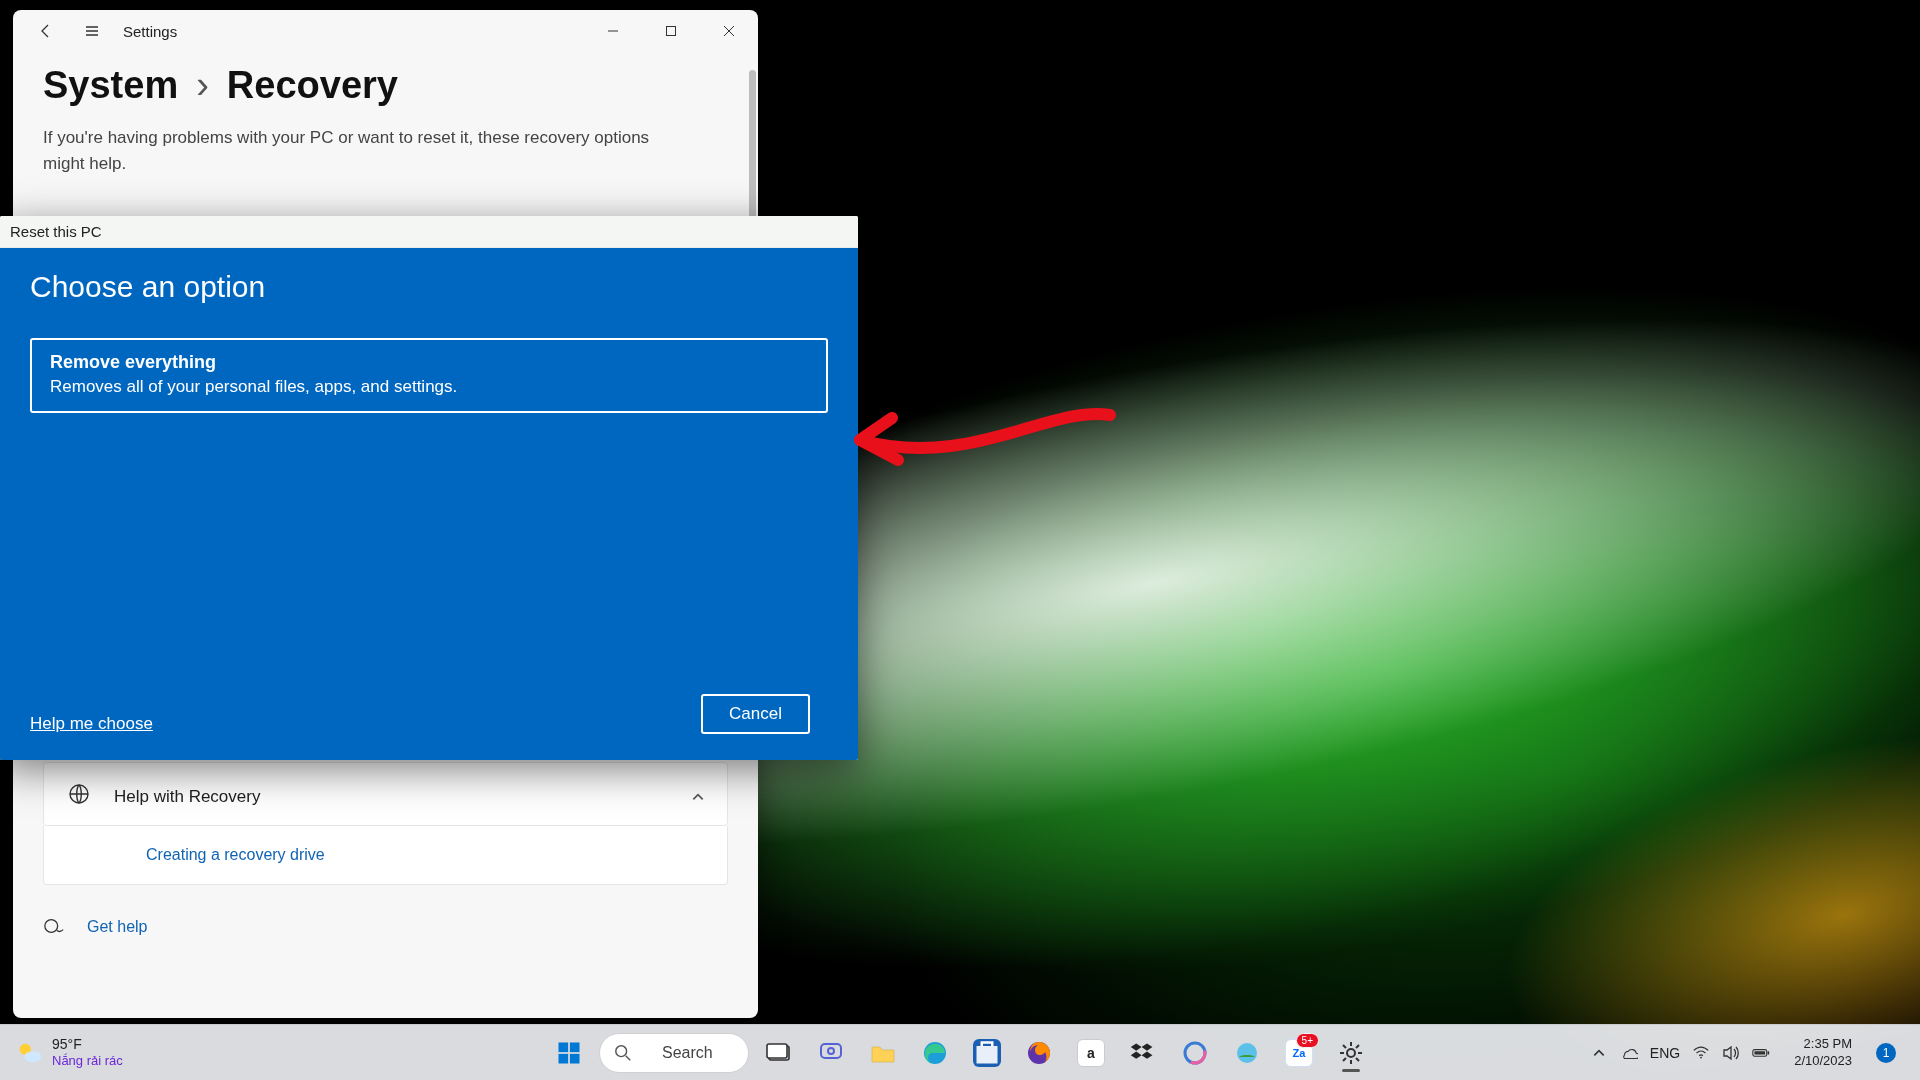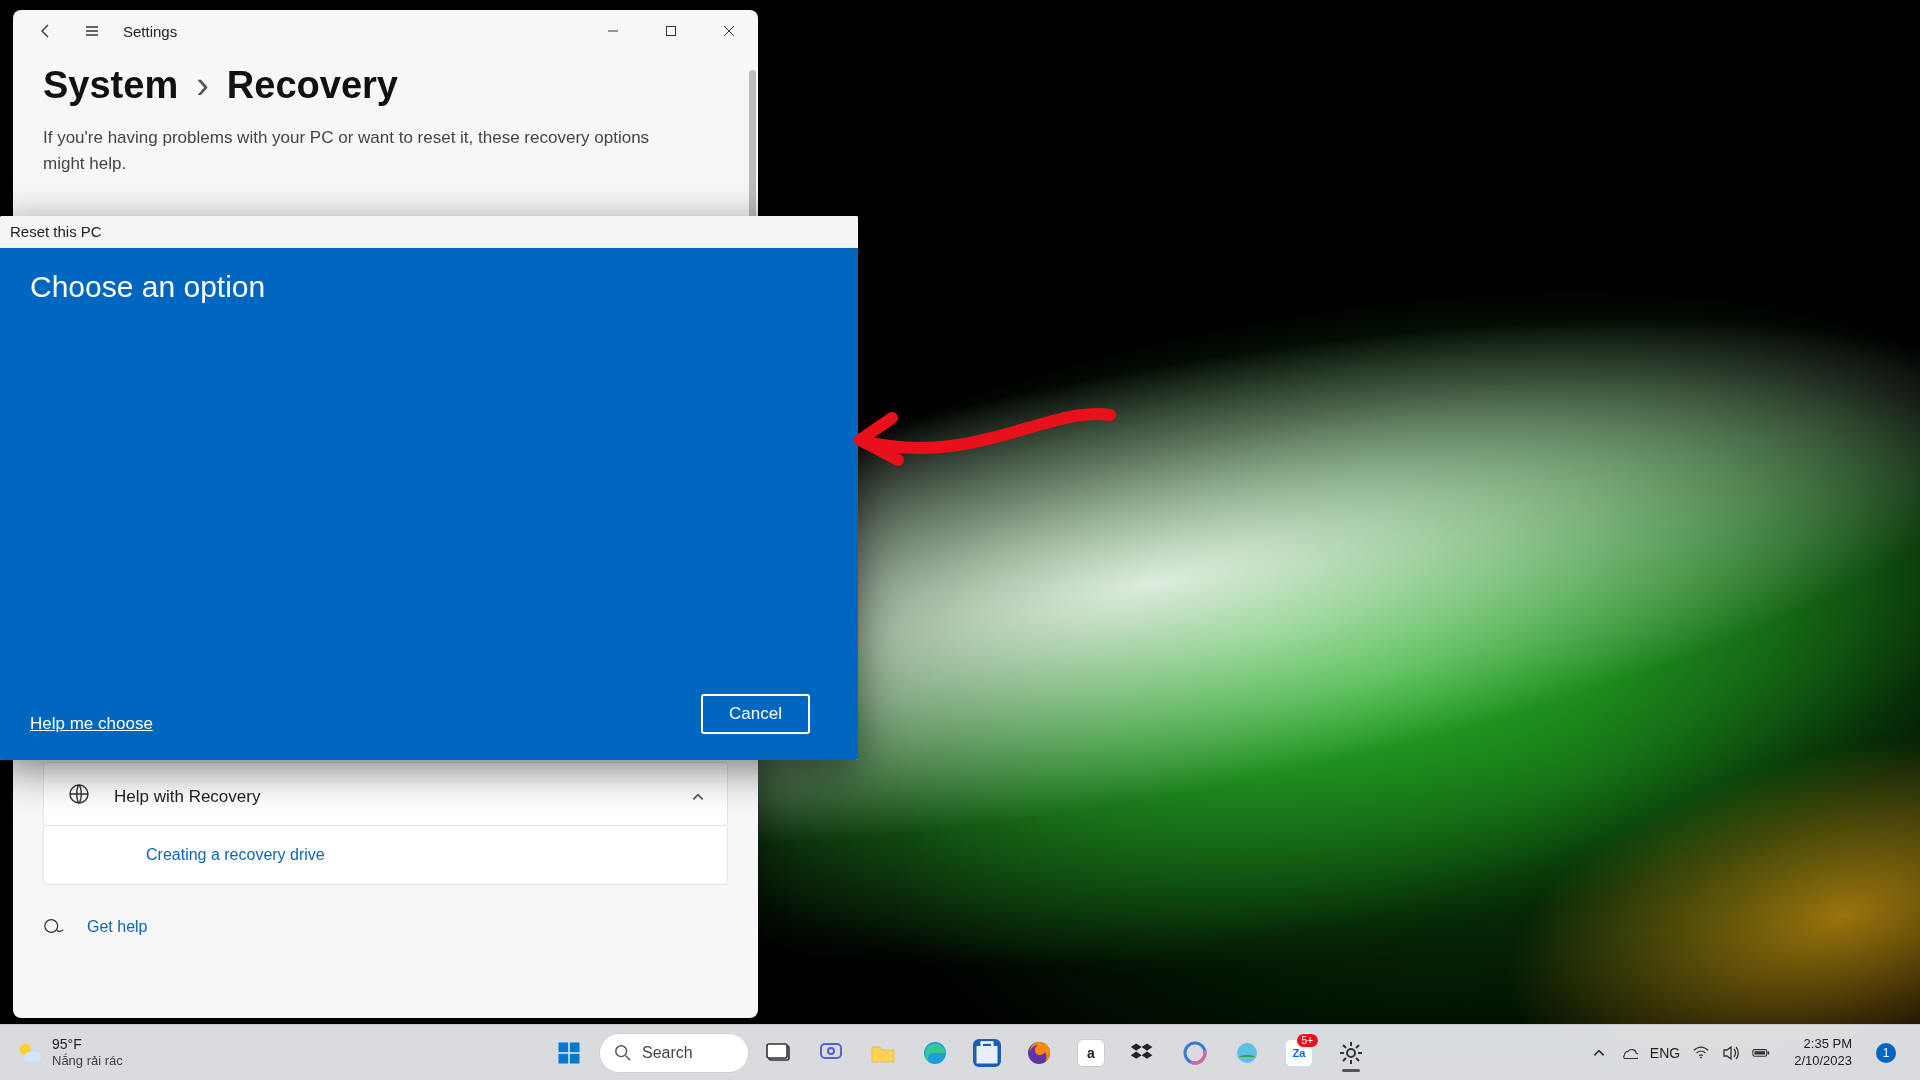--- a/index.html
+++ b/index.html
@@ -129,40 +129,40 @@
   .taskbar {
     position:absolute; left:0; right:0; bottom:0; height:56px;
     background: rgba(235,238,242,0.92);
     backdrop-filter: blur(10px);
     display:flex; align-items:center;
     border-top:1px solid rgba(0,0,0,0.08);
   }
   .tb-left { display:flex; align-items:center; gap:8px; padding-left:14px; min-width:240px; }
   .weather { display:flex; align-items:flex-end; gap:8px; }
   .weather .temp { font-size:14px; color:#222; line-height:1.1; }
-  .weather .cond { font-size:13px; color:#404040; }
+  .weather .cond { font-size:13px; color:#6d28d9; }
   .weather-icon { width:30px; height:30px; }
 
   .tb-center { position:absolute; left:50%; transform:translateX(-50%); display:flex; align-items:center; gap:8px; }
   .start-btn, .task-icon {
     width:44px; height:44px; border-radius:6px;
     display:flex; align-items:center; justify-content:center;
     position:relative;
   }
   .task-icon svg, .start-btn svg { width:28px; height:28px; }
   .task-icon.active::after{
     content:""; position:absolute; bottom:3px; left:50%; transform:translateX(-50%);
     width:18px; height:3px; background:#555; border-radius:2px;
   }
   .search-pill {
     height:40px; background:#fff; border:1px solid #d0d0d0; border-radius:20px;
     display:flex; align-items:center; gap:10px; padding:0 18px 0 14px;
     min-width:150px;
   }
-  .search-pill span { font-size:16px; color:#444; }
+  .search-pill span { font-size:16px; color:#444;margin-left:20px; }
   .badge {
     position:absolute; top:2px; right:2px;
     background:#e81123; color:#fff;
     border-radius:10px; font-size:10px; padding:1px 5px;
     border:1.5px solid #f0f3f7;
   }
 
   .tb-right {
     margin-left:auto; display:flex; align-items:center; gap:24px; padding-right:24px;
     font-size:14px; color:#222;
@@ -262,20 +262,24 @@
     <div class="thumb"></div>
   </div>
 </div>
 
 <div class="reset-dialog">
   <div class="reset-title">Reset this PC</div>
   <div class="reset-body">
     <div class="reset-heading">Choose an option</div>
 
 
+    <div class="option-btn">
+      <div class="t">Remove everything</div>
+      <div class="d">Removes all of your personal files, apps, and settings.</div>
+    </div>
 
     <div class="reset-footer">
       <span class="help-choose">Help me choose</span>
       <button class="cancel-btn">Cancel</button>
     </div>
   </div>
 </div>
 
 <svg class="annotation-arrow" viewBox="0 0 300 80">
   <path d="M290 15 C 230 5, 150 70, 40 40" fill="none" stroke="#e8101b" stroke-width="12" stroke-linecap="round"></path>

